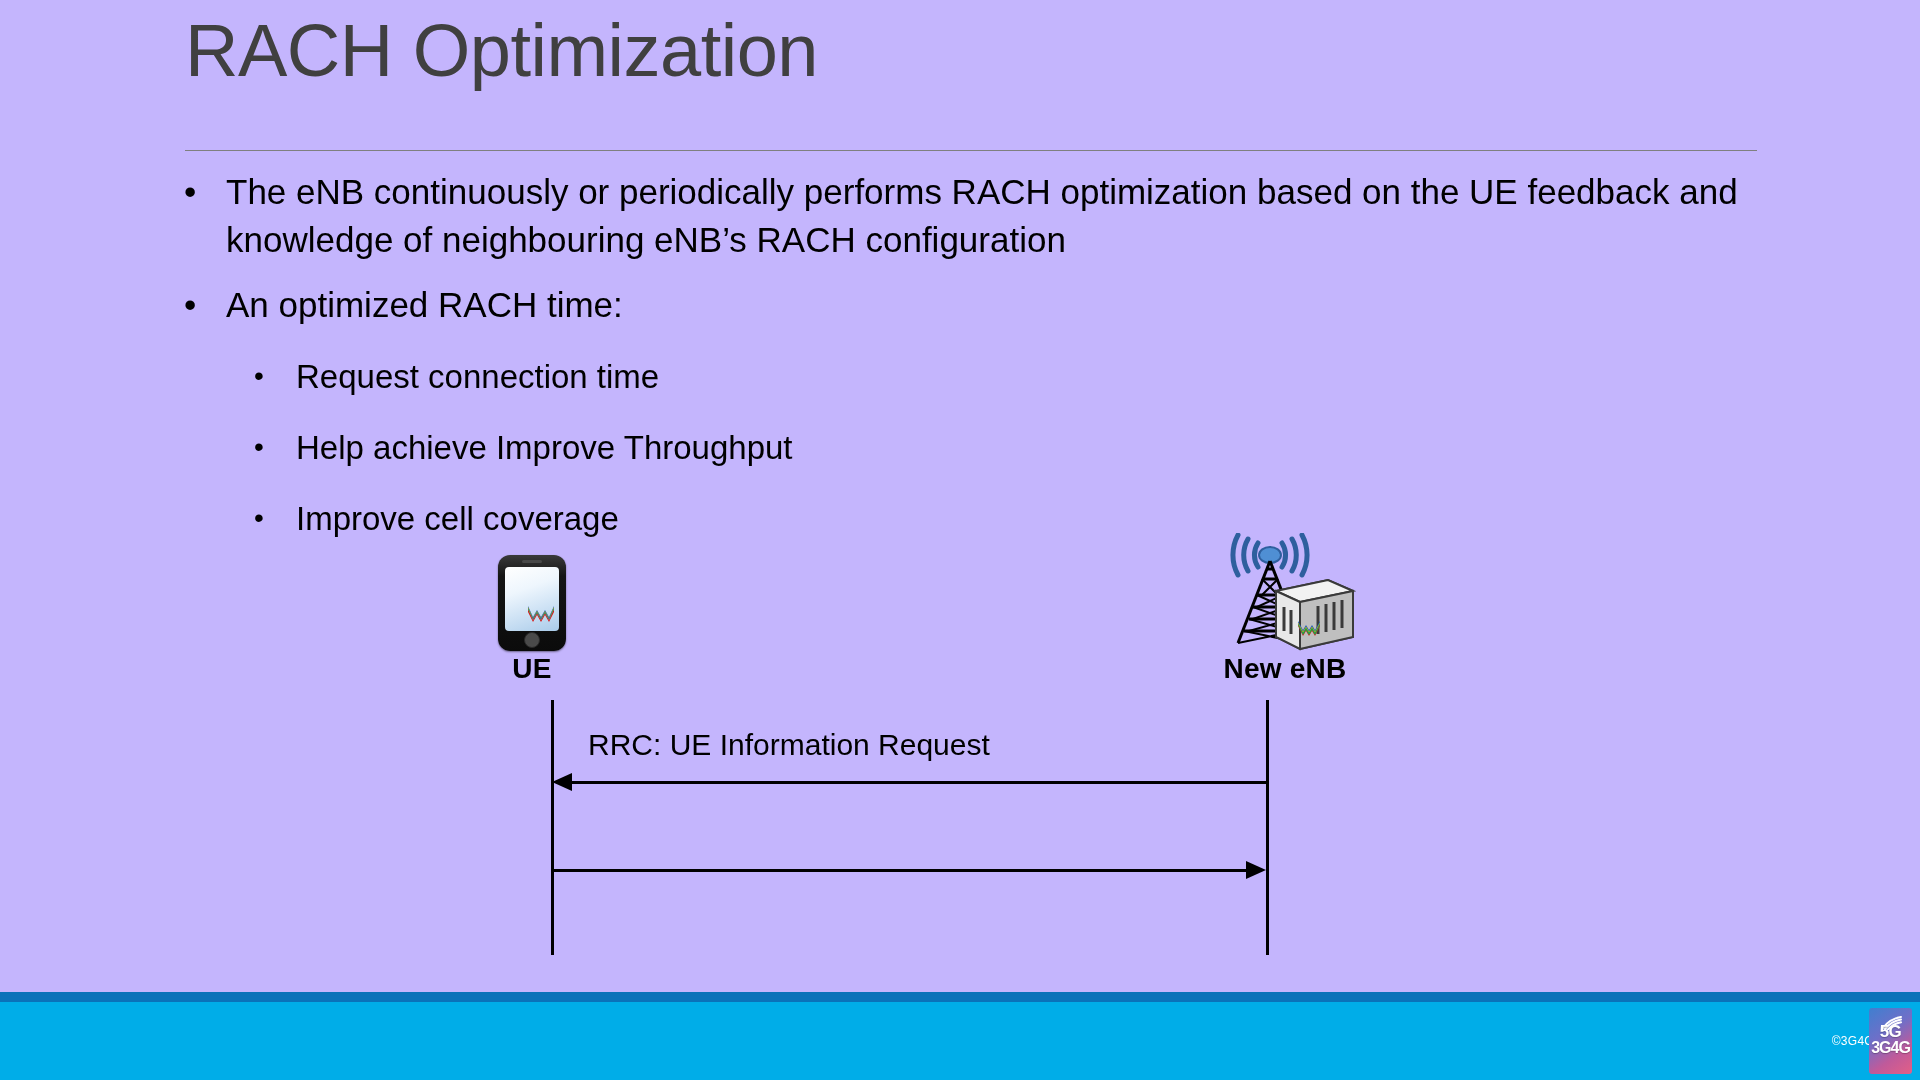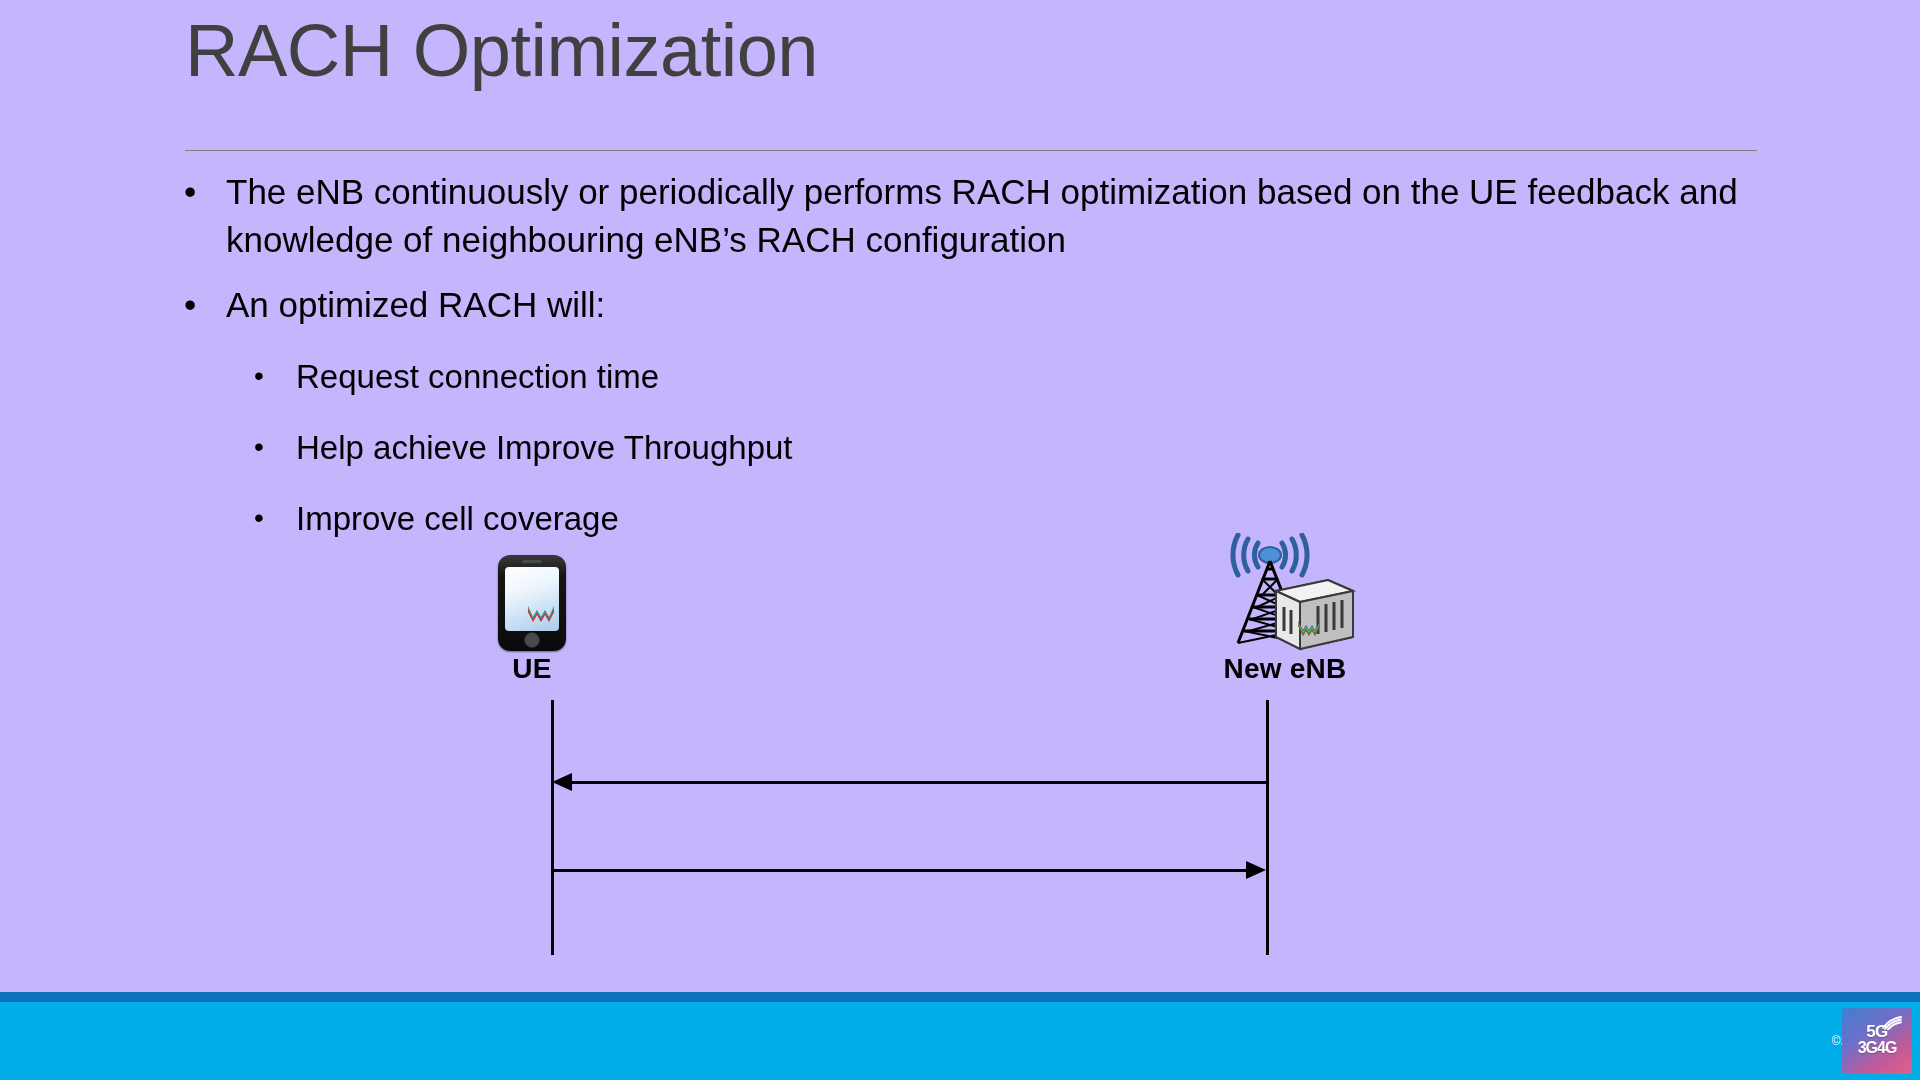--- a/index.html
+++ b/index.html
@@ -211,21 +211,21 @@
     text-align: right;
     color: #ffffff;
     font-size: 12px;
     letter-spacing: .3px;
     padding-right: 46px;
   }
   #footer-logo {
     position: absolute;
     right: 8px;
     bottom: 6px;
-    width: 70px;
+    width: 43px;
     height: 66px;
     border-radius: 3px;
     background: linear-gradient(145deg,#3f7fd0 0%,#6f6fc8 38%,#c05a9a 70%,#e35f86 100%);
     overflow: hidden;
   }
   #footer-logo .l5g, #footer-logo .l3g4g {
     position: absolute;
     left: 0; right: 0;
     text-align: center;
     color: #ffffff;
@@ -246,21 +246,21 @@
 
   <div id="body-list">
 
     <div class="bullet-l1">
       <span class="dot">•</span>
       <span class="wrap-text">The eNB continuously or periodically performs RACH optimization based on the UE feedback and knowledge of neighbouring eNB’s RACH configuration</span>
     </div>
 
     <div class="bullet-l1" style="margin-top:18px;">
       <span class="dot">•</span>
-      <span class="wrap-text">An optimized RACH will:</span>
+      <span class="wrap-text">An optimized RACH time:</span>
     </div>
 
     <div class="bullet-l2">
       <span class="dot">•</span>
       <span>Request connection time</span>
     </div>
 
     <div class="bullet-l2">
       <span class="dot">•</span>
       <span>Help achieve Improve Throughput</span>
@@ -348,20 +348,21 @@
             </g>
           </g>
         </svg>
       </div>
       <div class="node-label">New eNB</div>
     </div>
 
     <div class="lifeline" id="ue-lifeline"></div>
     <div class="lifeline" id="enb-lifeline"></div>
 
+    <div class="msg-label" style="left:588px; top:173px;">RRC: UE Information Request</div>
     <div class="msg-line" style="left:572px; top:226px; width:696px;"></div>
     <div class="arrow-head arrow-left" style="left:552px; top:218px;"></div>
 
     <div class="msg-line" style="left:553px; top:314px; width:693px;"></div>
     <div class="arrow-head arrow-right" style="left:1246px; top:306px;"></div>
 
   </div>
 
   <div id="footer-strip"></div>
   <div id="footer-bar">

